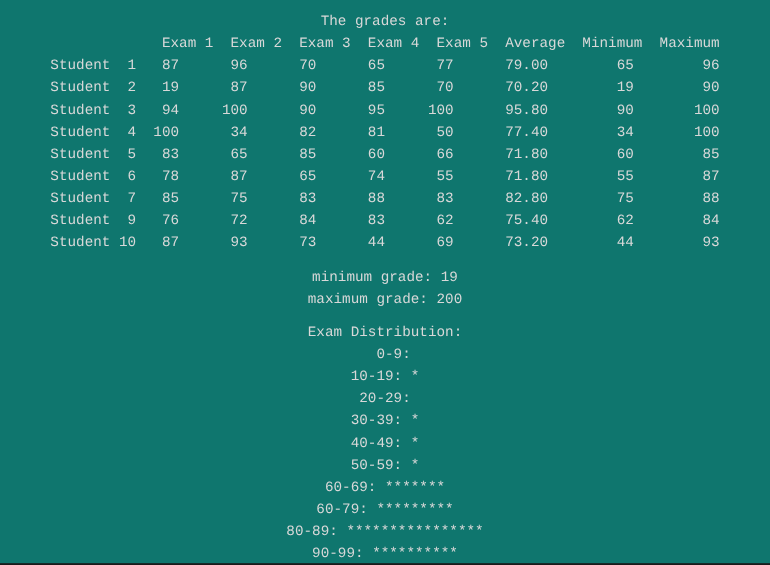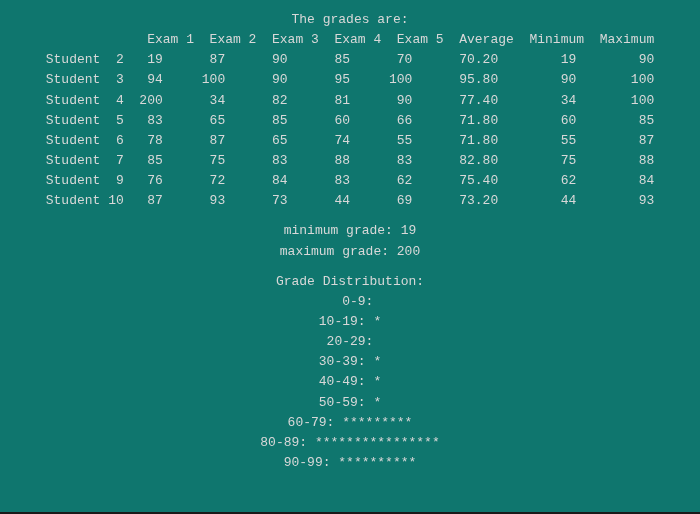--- a/index.html
+++ b/index.html
@@ -29,38 +29,40 @@
       height: 10px;
     }
   </style>
 </head>
 <body>
 
 <div class="terminal">
   <div class="line">The grades are:</div>
   <div class="line">             Exam 1  Exam 2  Exam 3  Exam 4  Exam 5  Average  Minimum  Maximum</div>
   <div id="student-rows">
+      <div class="line">Student  1   87      96      70      65      77      79.00        65        96</div>
       <div class="line">Student  2   19      87      90      85      70      70.20        19        90</div>
       <div class="line">Student  3   94     100      90      95     100      95.80        90       100</div>
-      <div class="line">Student  4  200      34      82      81      90      77.40        34       100</div>
+      <div class="line">Student  4  100      34      82      81      50      77.40        34       100</div>
       <div class="line">Student  5   83      65      85      60      66      71.80        60        85</div>
       <div class="line">Student  6   78      87      65      74      55      71.80        55        87</div>
       <div class="line">Student  7   85      75      83      88      83      82.80        75        88</div>
       <div class="line">Student  9   76      72      84      83      62      75.40        62        84</div>
       <div class="line">Student 10   87      93      73      44      69      73.20        44        93</div>
     </div>
   <div class="spacer"></div>
   <div class="line">minimum grade: 19</div>
   <div class="line">maximum grade: 200</div>
   <div class="spacer"></div>
-  <div class="line">Grade Distribution:</div>
+  <div class="line">Exam Distribution:</div>
   <div id="dist-rows">
       <div class="line">  0-9:</div>
       <div class="line">10-19: *</div>
       <div class="line">20-29:</div>
       <div class="line">30-39: *</div>
       <div class="line">40-49: *</div>
       <div class="line">50-59: *</div>
+      <div class="line">60-69: *******</div>
       <div class="line">60-79: *********</div>
       <div class="line">80-89: ****************</div>
       <div class="line">90-99: **********</div>
     </div>
 </div>
 
 </body></html>

